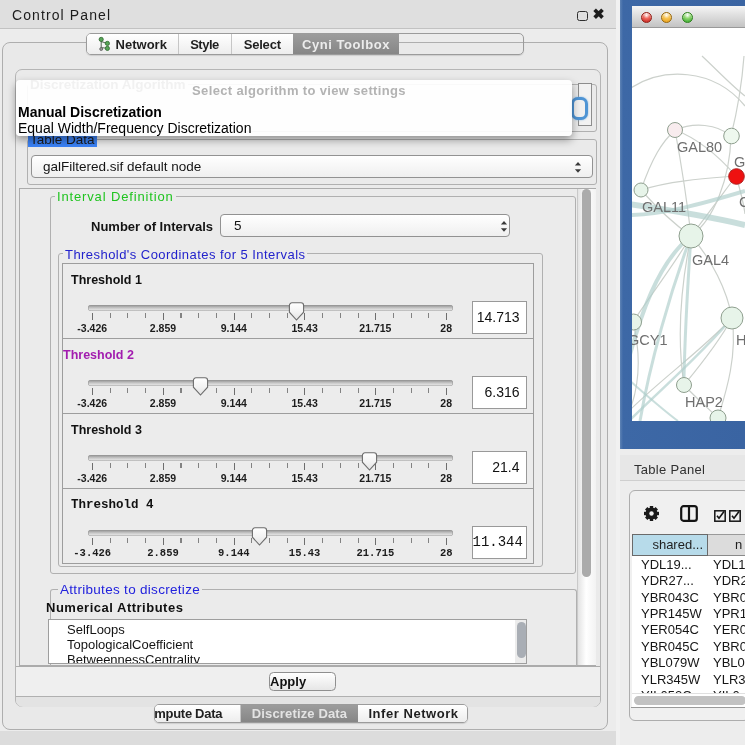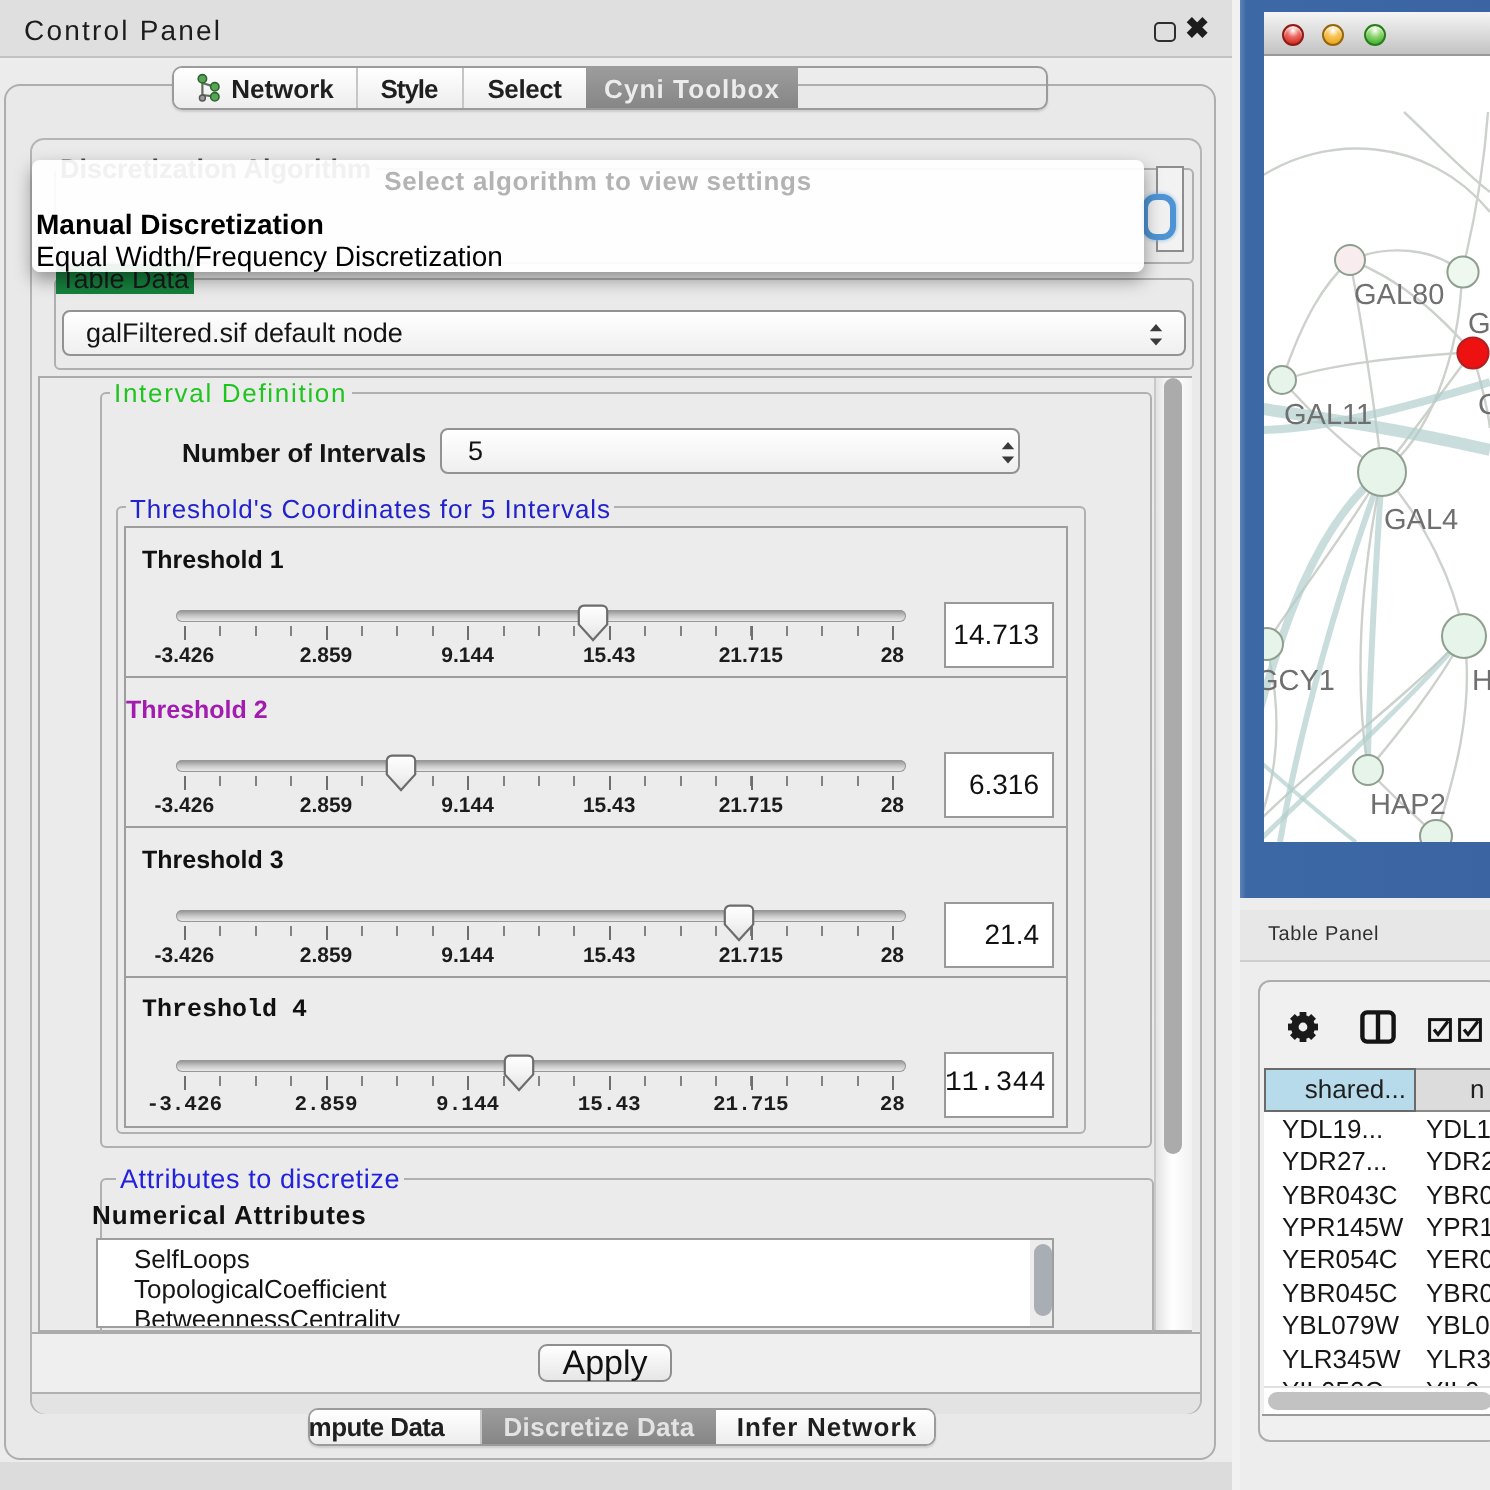--- a/index.html
+++ b/index.html
@@ -33,21 +33,21 @@
     <div class="nw" style="width:106px;flex:none;height:100%;display:flex;align-items:center;justify-content:center;font-size:13px;font-weight:bold;color:#1f1f1f;background:linear-gradient(#ffffff,#ededed);background:linear-gradient(#9c9c9c,#868686);color:#ececec;">
       <span style="letter-spacing:0.55px;">Cyni Toolbox</span>
     </div>
     <div class="nw" style="width:126px;flex:none;height:100%;display:flex;align-items:center;justify-content:center;font-size:13px;font-weight:bold;color:#1f1f1f;background:linear-gradient(#ffffff,#ededed);margin-top:21px;">jActiveMNodules</div>
   </div>
 <div style="position:absolute;left:27px;top:84px;width:570px;height:48px;border:1px solid #b0b0b0;border-radius:3px;"></div>
 <div style="position:absolute;left:28px;top:77px;font-size:13.5px;font-weight:bold;color:#4a4a4a;background:#eaeaea;padding:0 2px;">Discretization Algorithm</div>
 <div style="position:absolute;left:578px;top:83px;width:14px;height:43px;border:1px solid #8d8d8d;background:#f2f2f2;"></div>
 <div style="position:absolute;left:571px;top:96.5px;width:17px;height:23.5px;border:3px solid #4e94d4;border-radius:7px;background:#f0f0f0;box-shadow:0 0 2px #7db3e0;"></div>
 <div style="position:absolute;left:27px;top:139px;width:570px;height:46px;border:1px solid #b0b0b0;border-radius:3px;"></div>
-<div style="position:absolute;left:28px;top:131.5px;font-size:13.5px;color:#1a1a1a;background:#15803d;padding:0 2px;">Table Data</div>
+<div style="position:absolute;left:28px;top:131.5px;font-size:13.5px;color:#1a1a1a;background:#3b82f6;padding:0 2px;">Table Data</div>
 <div style="position:absolute;left:31px;top:154.5px;width:562px;height:23px;background:linear-gradient(#ffffff,#efefef);border:1px solid #929292;border-radius:4px;">
     <div class="nw" style="position:absolute;left:11px;top:0;line-height:22px;font-size:13.5px;color:#141414;">galFiltered.sif default node</div>
     <svg style="position:absolute;left:542px;top:5.0px;" width="8" height="13" viewBox="0 0 8 13">
       <path d="M0.9 4.6 L4 1 L7.1 4.6 Z" fill="#3a3a3a"></path>
       <path d="M0.9 8.2 L4 11.8 L7.1 8.2 Z" fill="#3a3a3a"></path>
     </svg>
   </div>
 <div style="position:absolute;left:19px;top:188px;width:577px;height:478px;border:1px solid #ababab;background:#ebebeb;"></div>
 <div style="position:absolute;left:577px;top:189px;width:19px;height:476px;background:linear-gradient(to right,#e3e3e3,#ffffff 45%,#f2f2f2);border-left:1px solid #c9c9c9;"></div>
 <div style="position:absolute;left:581.5px;top:188.5px;width:9px;height:388px;background:#ababab;border-radius:5px;"></div>
@@ -159,21 +159,21 @@
 <div style="position:absolute;left:58px;top:582px;font-size:13.5px;letter-spacing:0.3px;color:#2222dd;background:#ebebeb;padding:0 2px;">Attributes to discretize</div>
 <div style="position:absolute;left:46px;top:600px;font-size:13px;font-weight:bold;letter-spacing:0.5px;color:#111;">Numerical Attributes</div>
 <div style="position:absolute;left:48px;top:618.5px;width:479px;height:45px;background:#ffffff;border:1px solid #9e9e9e;overflow:hidden;">
     <div class="nw" style="position:absolute;left:18px;top:2px;font-size:13px;color:#141414;">SelfLoops</div>
     <div class="nw" style="position:absolute;left:18px;top:17px;font-size:13px;color:#141414;">TopologicalCoefficient</div>
     <div class="nw" style="position:absolute;left:18px;top:32px;font-size:13px;color:#141414;">BetweennessCentrality</div>
     <div style="position:absolute;left:466px;top:0;width:12px;height:45px;background:#ececec;"></div>
     <div style="position:absolute;left:467.5px;top:2px;width:9px;height:36px;background:#a9aeb5;border-radius:4.5px;"></div>
   </div>
 <div style="position:absolute;left:16px;top:666px;width:584px;height:30px;background:#efefef;border-top:1px solid #ababab;"></div>
-<div style="position:absolute;left:269px;top:671.5px;width:67px;height:19px;background:linear-gradient(#ffffff,#e6e6e6);border:1px solid #8f8f8f;border-radius:4.5px;text-align:center;line-height:18px;font-size:17px;font-weight:normal;color:#111;">Apply</div>
+<div style="position:absolute;left:269px;top:671.5px;width:67px;height:19px;background:linear-gradient(#ffffff,#e6e6e6);border:1px solid #8f8f8f;border-radius:4.5px;line-height:18px;font-size:13px;font-weight:bold;color:#111;">Apply</div>
 <div style="position:absolute;left:16px;top:696px;width:584px;height:11px;background:#e3e3e3;border-top:1px solid #b0b0b0;border-radius:0 0 7px 7px;"></div>
 <div style="position:absolute;left:154px;top:704px;width:314px;height:19px;border:1px solid #9b9b9b;border-radius:5px;overflow:hidden;display:flex;box-shadow:0 1px 1px rgba(0,0,0,0.12);">
     <div class="nw" style="width:86px;flex:none;height:100%;display:flex;align-items:center;justify-content:flex-start;font-size:13px;font-weight:bold;color:#1f1f1f;background:linear-gradient(#ffffff,#ededed);border-right:1px solid #c6c6c6;">
       <span style="letter-spacing:-0.3px;position:relative;left:-4px;">Impute Data</span>
     </div>
     <div class="nw" style="width:117px;flex:none;height:100%;display:flex;align-items:center;justify-content:center;font-size:13px;font-weight:bold;color:#1f1f1f;background:linear-gradient(#ffffff,#ededed);background:linear-gradient(#9c9c9c,#868686);color:#e3e3e3;">
       <span style="letter-spacing:0.15px;">Discretize Data</span>
     </div>
     <div class="nw" style="width:111px;flex:none;height:100%;display:flex;align-items:center;justify-content:center;font-size:13px;font-weight:bold;color:#1f1f1f;background:linear-gradient(#ffffff,#ededed);">
       <span style="letter-spacing:0.55px;">Infer Network</span>
@@ -236,21 +236,21 @@
 <text x="107" y="179">C</text>
 <text x="10" y="184">GAL11</text>
 <text x="60" y="236.5">GAL4</text>
 <text x="-4" y="317">GCY1</text>
 <text x="104" y="317">H</text>
 <text x="53" y="379">HAP2</text>
 </g>
 </svg>
   </div>
 <div style="position:absolute;left:620px;top:455px;width:125px;height:26px;background:#e7e7e7;border-bottom:1px solid #cfcfcf;"></div>
-<div style="position:absolute;left:634px;top:461.5px;font-size:10px;letter-spacing:0.3px;color:#303030;">Table Panel</div>
+<div style="position:absolute;left:634px;top:461.5px;font-size:13px;letter-spacing:0.3px;color:#303030;">Table Panel</div>
 <div style="position:absolute;left:620px;top:482px;width:125px;height:263px;background:#ededed;"></div>
 <div style="position:absolute;left:629px;top:490px;width:121px;height:231px;background:#f0f0f0;border:1px solid #adadad;border-radius:6px;"></div>
 <div style="position:absolute;left:642px;top:504px;width:19px;height:19px;"><svg width="19" height="19" viewBox="0 0 19 19">
       <g fill="#1a1a1a">
         <circle cx="9.5" cy="9.5" r="6"></circle>
         <g stroke="#1a1a1a" stroke-width="3.4">
 <line x1="9.5" y1="2" x2="9.5" y2="5"></line>
           <line x1="9.5" y1="14" x2="9.5" y2="17"></line>
 <line x1="2" y1="9.5" x2="5" y2="9.5"></line>
           <line x1="14" y1="9.5" x2="17" y2="9.5"></line>

